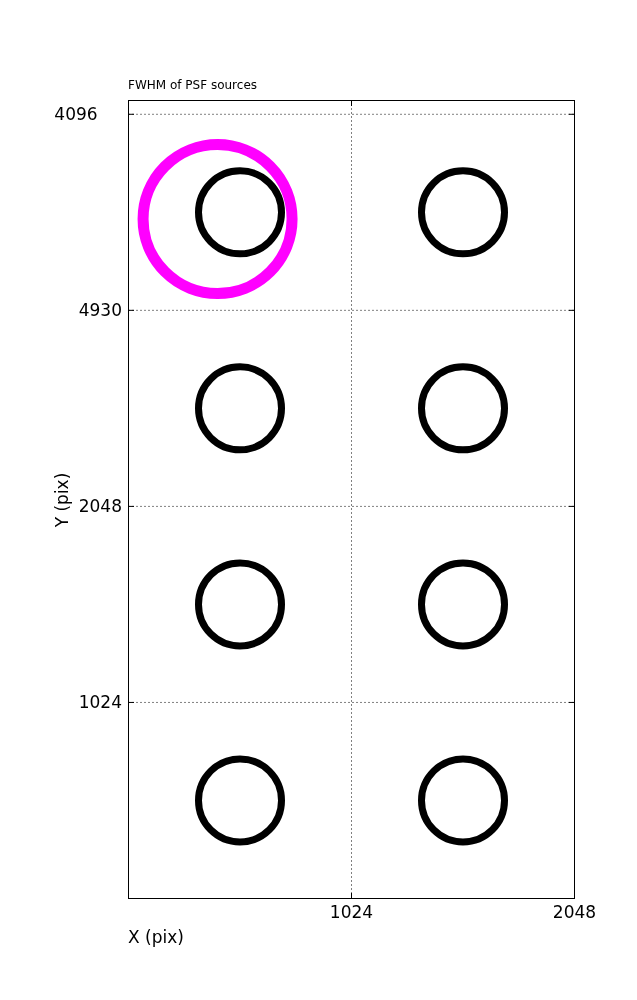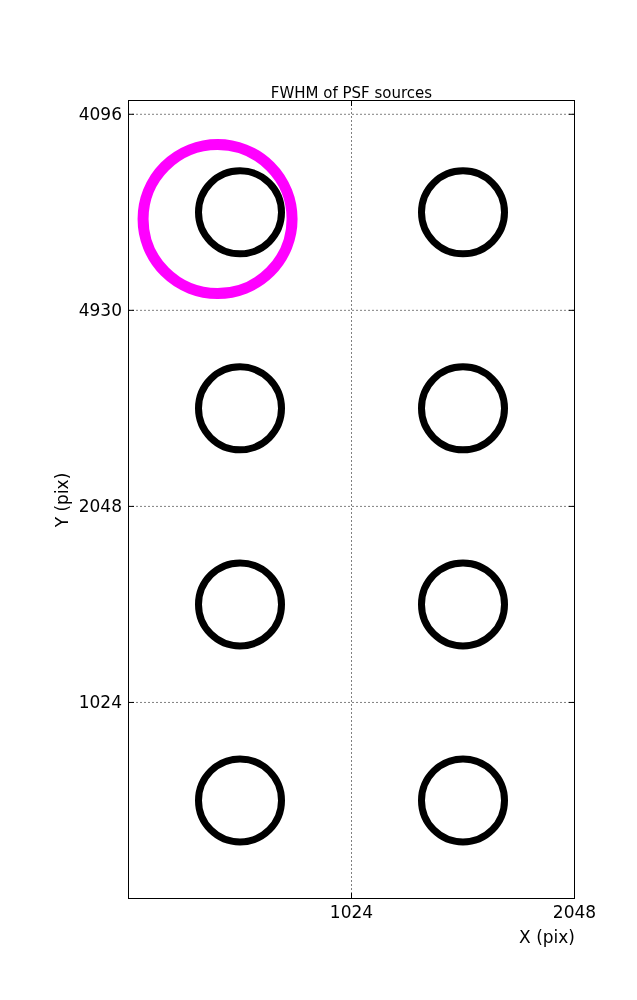--- a/index.html
+++ b/index.html
@@ -19,33 +19,33 @@
   .plot-svg {
     position: absolute;
     left: 0;
     top: 0;
     width: 637px;
     height: 1000px;
   }
   .chart-title {
     position: absolute;
     left: 128px;
-    top: 82px;
+    top: 74px;
     width: 447px;
-    text-align: center;
-    font-size: 15px;
+    text-align: left;
+    font-size: 12px;
     line-height: 22px;
     white-space: nowrap;
   }
   .x-axis-label {
     position: absolute;
     left: 128px;
     top: 927px;
     width: 447px;
-    text-align: right;
+    text-align: left;
     font-size: 17px;
     line-height: 20px;
     white-space: nowrap;
   }
   .y-axis-label {
     position: absolute;
     left: 62px;
     top: 500px;
     transform: translate(-50%, -50%) rotate(-90deg);
     font-size: 17px;
@@ -107,17 +107,17 @@
   <div class="chart-title">FWHM of PSF sources</div>
 
   <div class="x-axis-label">X (pix)</div>
 
   <div class="y-axis-label">Y (pix)</div>
 
   <div id="tick-labels">
       <div class="y-tick-label" style="top: 692.946px;">1024</div>
       <div class="y-tick-label" style="top: 496.893px;">2048</div>
       <div class="y-tick-label" style="top: 300.839px;">4930</div>
-      <div class="y-tick-label" style="top: 104.785px;">4096</div>
+      <div class="y-tick-label" style="top: 104.785px; text-align: center;">4096</div>
       <div class="x-tick-label" style="left: 351.5px; top: 903px;">1024</div>
       <div class="x-tick-label" style="left: 574.5px; top: 903px;">2048</div>
     </div>
 </div>
 
 </body></html>

